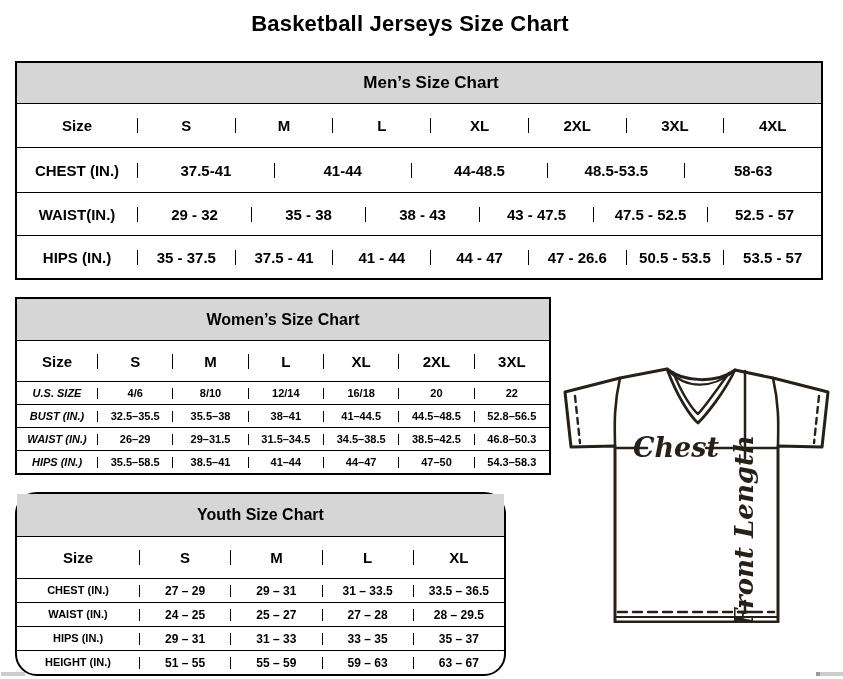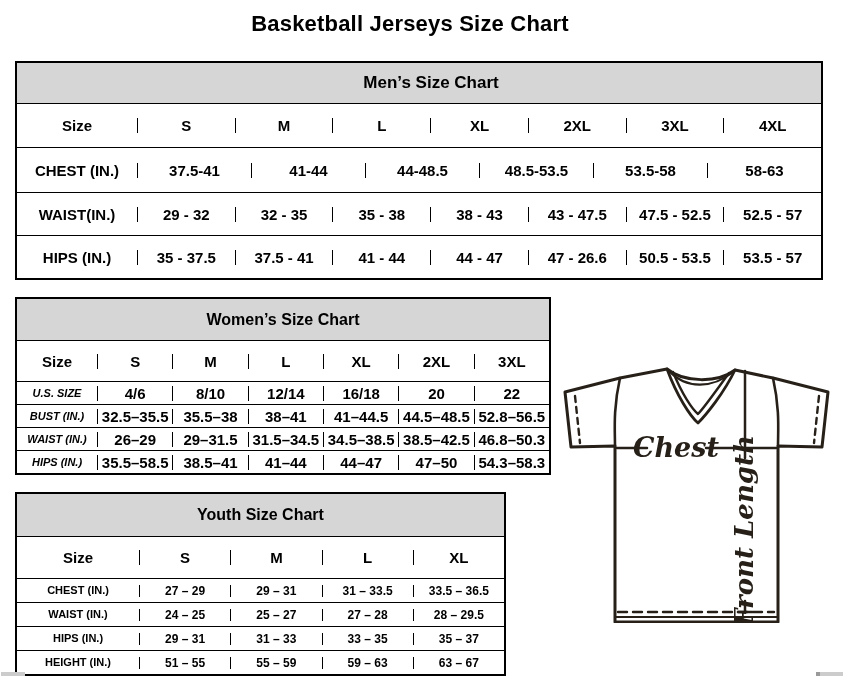--- a/index.html
+++ b/index.html
@@ -33,24 +33,24 @@
   .t-mens .c{flex:1;}
   .t-mens .cell{font-size:15px;}
   
   .t-womens{left:15px;top:297px;width:536px;}
   .t-womens .band{height:41px;font-size:16px;}
   .t-womens .trow.head{height:41px;}
   .t-womens .trow.r{height:23px;}
   .t-womens .c0{width:80px;flex:0 0 auto;}
   .t-womens .c{flex:1;}
   .t-womens .head .cell{font-size:15px;}
-  .t-womens .r .cell{font-size:15px;}
+  .t-womens .r .cell{font-size:11px;}
   .t-womens .r .c0{font-size:11px;font-style:italic;}
   
-  .t-youth{left:15px;top:492px;width:491px;}
+  .t-youth{left:15px;top:492px;width:491px;border-radius:22px;}
   .t-youth .band{height:42px;font-size:16px;}
   .t-youth .trow.head{height:42px;}
   .t-youth .trow.r{height:24px;}
   .t-youth .c0{width:122px;flex:0 0 auto;}
   .t-youth .c{flex:1;}
   .t-youth .head .cell{font-size:15px;}
   .t-youth .r .cell{font-size:12px;}
   .t-youth .r .c0{font-size:11px;}
   
   .jersey{position:absolute;left:556px;top:361px;width:282px;height:262px;}
@@ -80,27 +80,25 @@
     <div class="cell c">2XL</div>
     <div class="cell c">3XL</div>
     <div class="cell c">4XL</div>
   </div>
   <div class="trow r-chest">
     <div class="cell c0">CHEST (IN.)</div>
     <div class="cell c">37.5-41</div>
     <div class="cell c">41-44</div>
     <div class="cell c">44-48.5</div>
     <div class="cell c">48.5-53.5</div>
-    <div class="cell c">53.5-58</div>
     <div class="cell c">58-63</div>
   </div>
   <div class="trow">
     <div class="cell c0">WAIST(IN.)</div>
     <div class="cell c">29 - 32</div>
-    <div class="cell c">32 - 35</div>
     <div class="cell c">35 - 38</div>
     <div class="cell c">38 - 43</div>
     <div class="cell c">43 - 47.5</div>
     <div class="cell c">47.5 - 52.5</div>
     <div class="cell c">52.5 - 57</div>
   </div>
   <div class="trow">
     <div class="cell c0">HIPS (IN.)</div>
     <div class="cell c">35 - 37.5</div>
     <div class="cell c">37.5 - 41</div>

